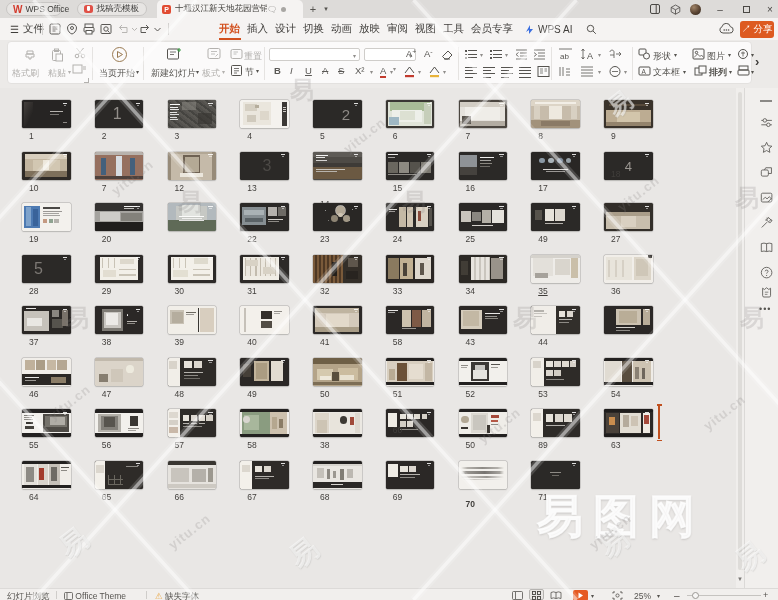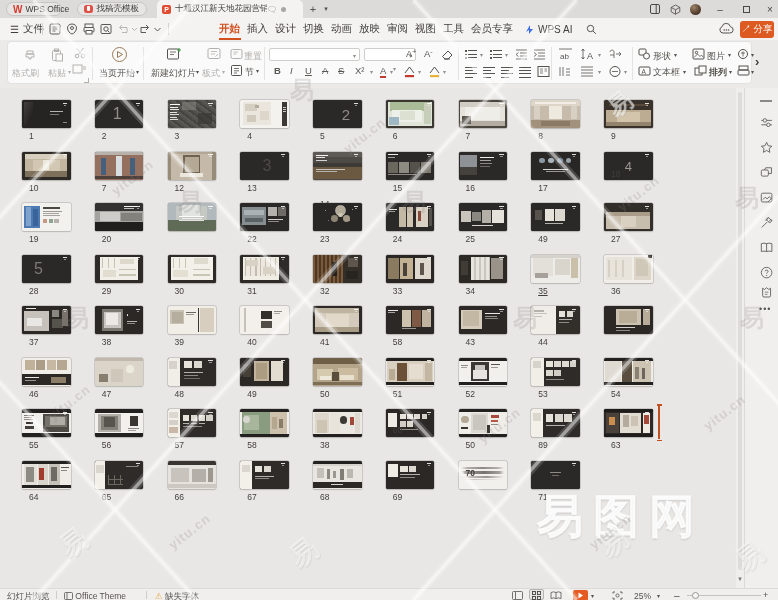--- a/index.html
+++ b/index.html
@@ -1141,21 +1141,21 @@
       <i style="left:84%;top:9%;width:9%;height:5%;background:rgba(255,255,255,.85);"></i>
       <i style="left:86%;top:17%;width:5%;height:3.5%;background:rgba(255,255,255,.5);"></i>
     </div>
     <div class="tn" style="left:392.8px;top:491.5px;">69</div>
     <div class="th" style="left:458.5px;top:460.5px;background:#f2f0ec;">
       <i style="left:6%;top:24%;width:88%;height:8%;background:linear-gradient(90deg,transparent,#b3b0ab 15%,#8d8a85 50%,#b3b0ab 85%,transparent);"></i>
       <i style="left:6%;top:38%;width:88%;height:10%;background:linear-gradient(90deg,transparent,#9a9792 10%,#777470 55%,#a5a29d 90%,transparent);"></i>
       <i style="left:6%;top:54%;width:88%;height:7%;background:linear-gradient(90deg,transparent,#c2bfba 20%,#9a9792 60%,transparent);"></i>
       <i style="left:10%;top:66%;width:80%;height:4%;background:linear-gradient(90deg,transparent,#c9c6c1 30%,transparent);"></i>
     </div>
-    <div class="tn" style="left:465.5px;top:468px;font-weight:bold;">70</div>
+    <div class="tn" style="left:465.5px;top:499px;font-weight:bold;">70</div>
     <div class="th" style="left:531.2px;top:460.5px;background:#2b2927;">
       <i style="left:38%;top:42%;width:24%;height:3%;background:#8d8a85;"></i>
       <i style="left:42%;top:50%;width:16%;height:2.5%;background:#6e6b66;"></i>
       <i style="left:84%;top:9%;width:9%;height:5%;background:rgba(255,255,255,.85);"></i>
       <i style="left:86%;top:17%;width:5%;height:3.5%;background:rgba(255,255,255,.5);"></i>
     </div>
     <div class="tn" style="left:538.2px;top:491.5px;">71</div>
 <div id="cursor"></div>
 <div id="vscroll"></div>
     <div id="vthumb"></div>

